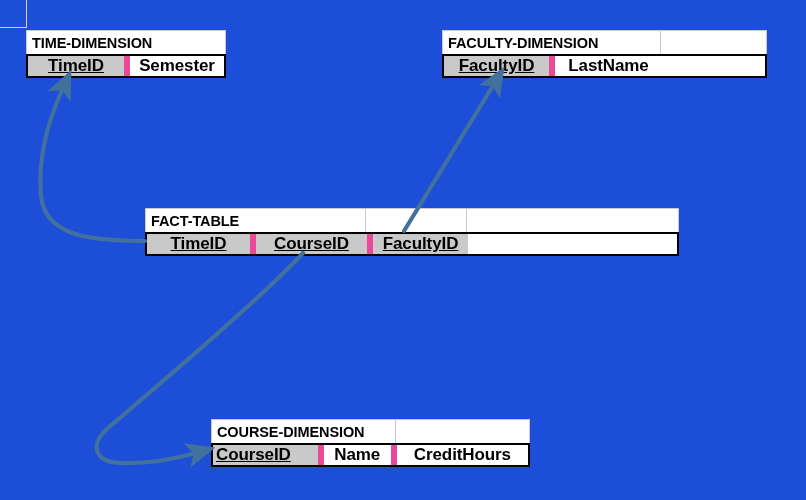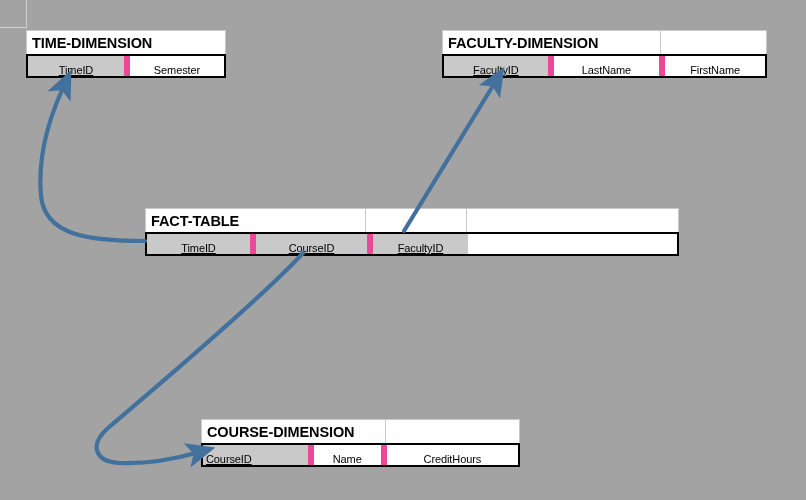--- a/index.html
+++ b/index.html
@@ -11,21 +11,21 @@
     width: 806px;
     height: 500px;
     background: #ffffff;
     font-family: "Liberation Sans", sans-serif;
     overflow: hidden;
   }
   #canvas {
     position: relative;
     width: 806px;
     height: 500px;
-    background: #a3a3a3;
+    background: #1d4ed8;
   }
 
   
   .sheet-cell {
     position: absolute;
     box-sizing: border-box;
     border-right: 1px solid #d0d0d0;
     border-bottom: 1px solid #d0d0d0;
   }
 
@@ -63,22 +63,22 @@
     box-sizing: border-box;
     border: 2px solid #000000;
     height: 24px;
     background: #ffffff;
   }
   .entity .field {
     box-sizing: border-box;
     display: flex;
     align-items: flex-end;
     justify-content: center;
-    font-size: 11px;
-    font-weight: normal;
+    font-size: 17px;
+    font-weight: bold;
     color: #000000;
     background: #ffffff;
     white-space: nowrap;
     overflow: hidden;
     letter-spacing: -0.1px;
   }
   .entity .field + .field {
     border-left: 6px solid #ec4899;
   }
   .entity .field.key {
@@ -128,23 +128,20 @@
       <div class="title-cell" style="width:218px;text-align:right;">FACULTY-DIMENSION</div>
       <div class="title-cell pad" style="width:107px;"></div>
     </div>
     <div class="field-row">
       <div class="field key" style="width:105px;">
         <span>FacultyID</span>
       </div>
       <div class="field" style="width:113px;">
         <span>LastName</span>
       </div>
-      <div class="field" style="width:107px;">
-        <span>FirstName</span>
-      </div>
     </div>
   </div>
 
   <div class="entity" style="left:145px; top:208px; width:534px;">
     <div class="title-row">
       <div class="title-cell" style="width:220px;text-align:center;">FACT-TABLE</div>
       <div class="title-cell pad" style="width:101px;"></div>
       <div class="title-cell pad" style="width:213px;"></div>
     </div>
     <div class="field-row">
@@ -153,21 +150,21 @@
       </div>
       <div class="field key" style="width:117px;">
         <span>CourseID</span>
       </div>
       <div class="field key" style="width:101px;">
         <span>FacultyID</span>
       </div>
     </div>
   </div>
 
-  <div class="entity" style="left:201px; top:419px; width:319px;">
+  <div class="entity" style="left:211px; top:419px; width:319px;">
     <div class="title-row">
       <div class="title-cell" style="width:184px;">COURSE-DIMENSION</div>
       <div class="title-cell pad" style="width:135px;"></div>
     </div>
     <div class="field-row">
       <div class="field key leftalign" style="width:106px;">
         <span>CourseID</span>
       </div>
       <div class="field" style="width:74px;">
         <span>Name</span>

